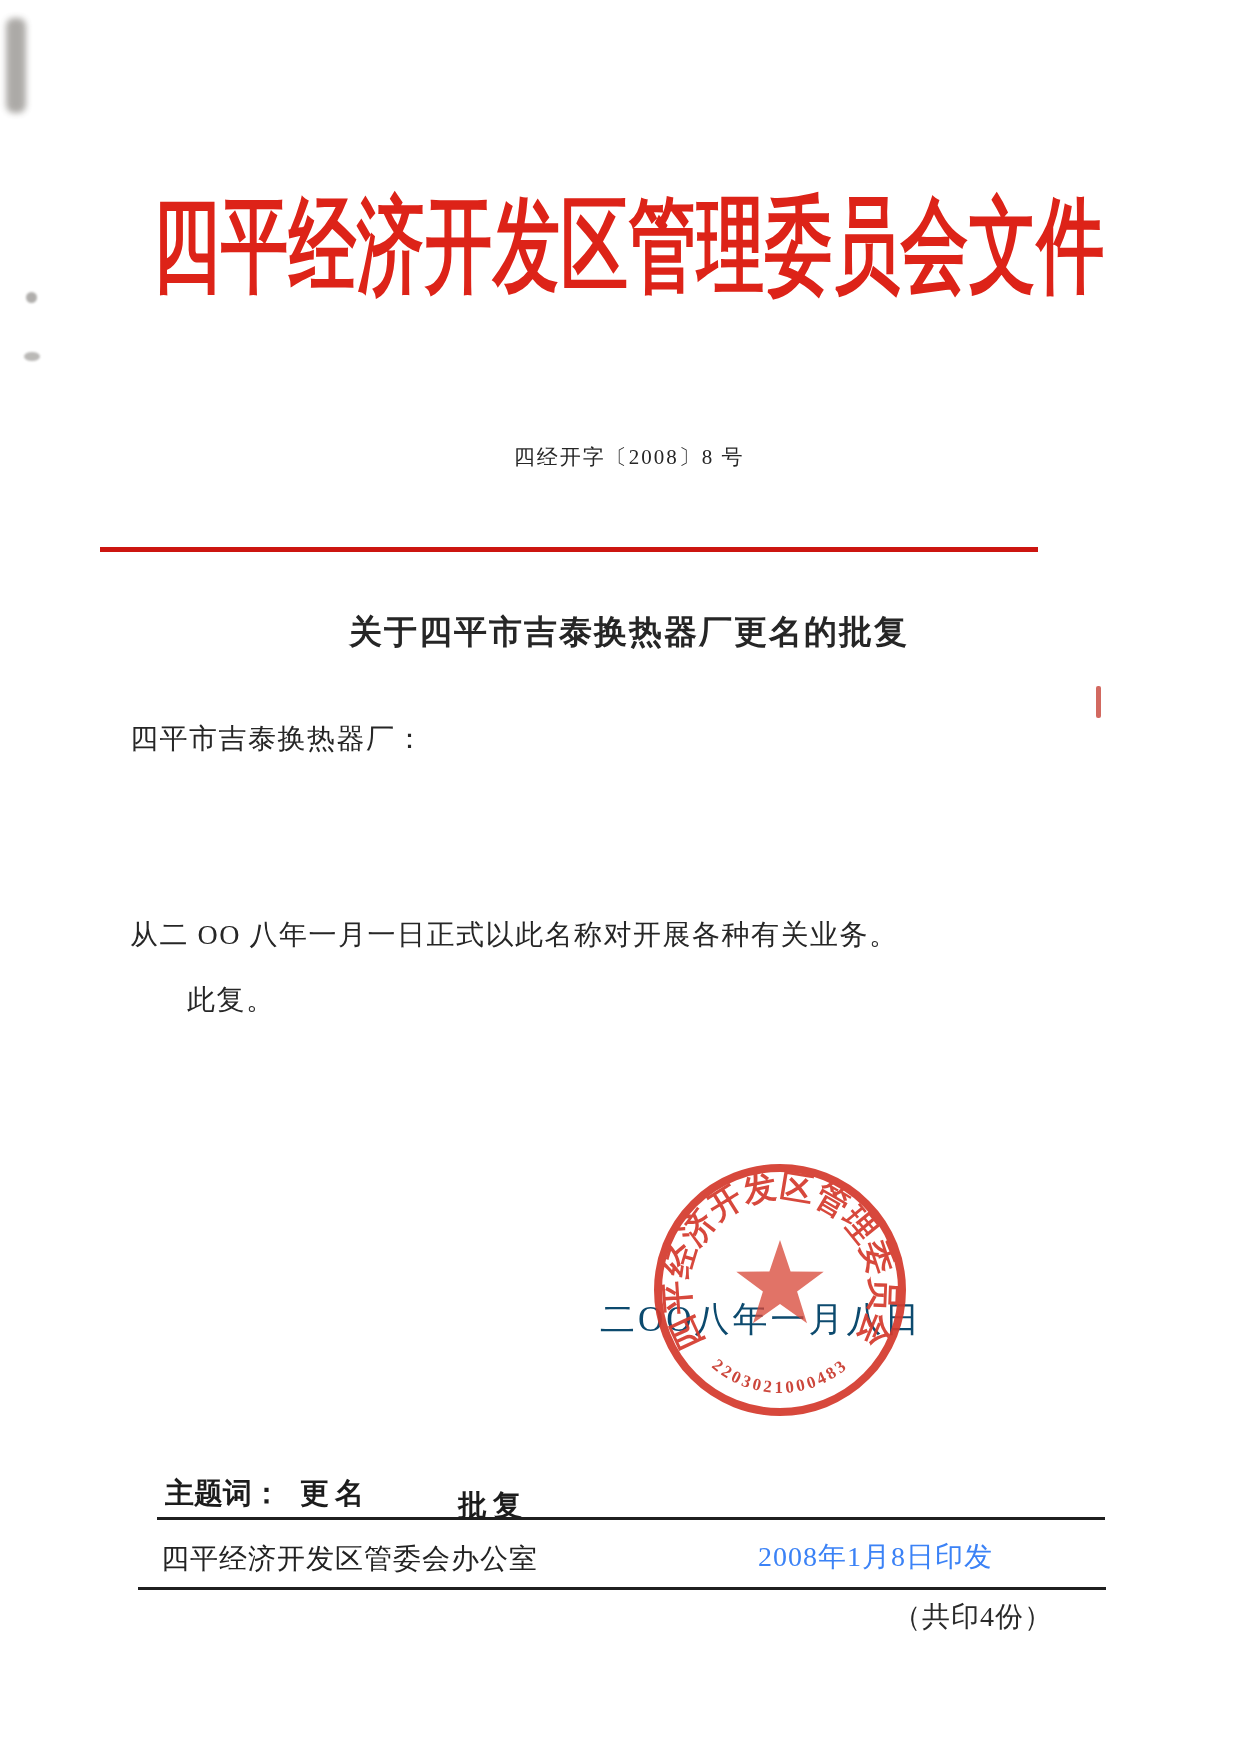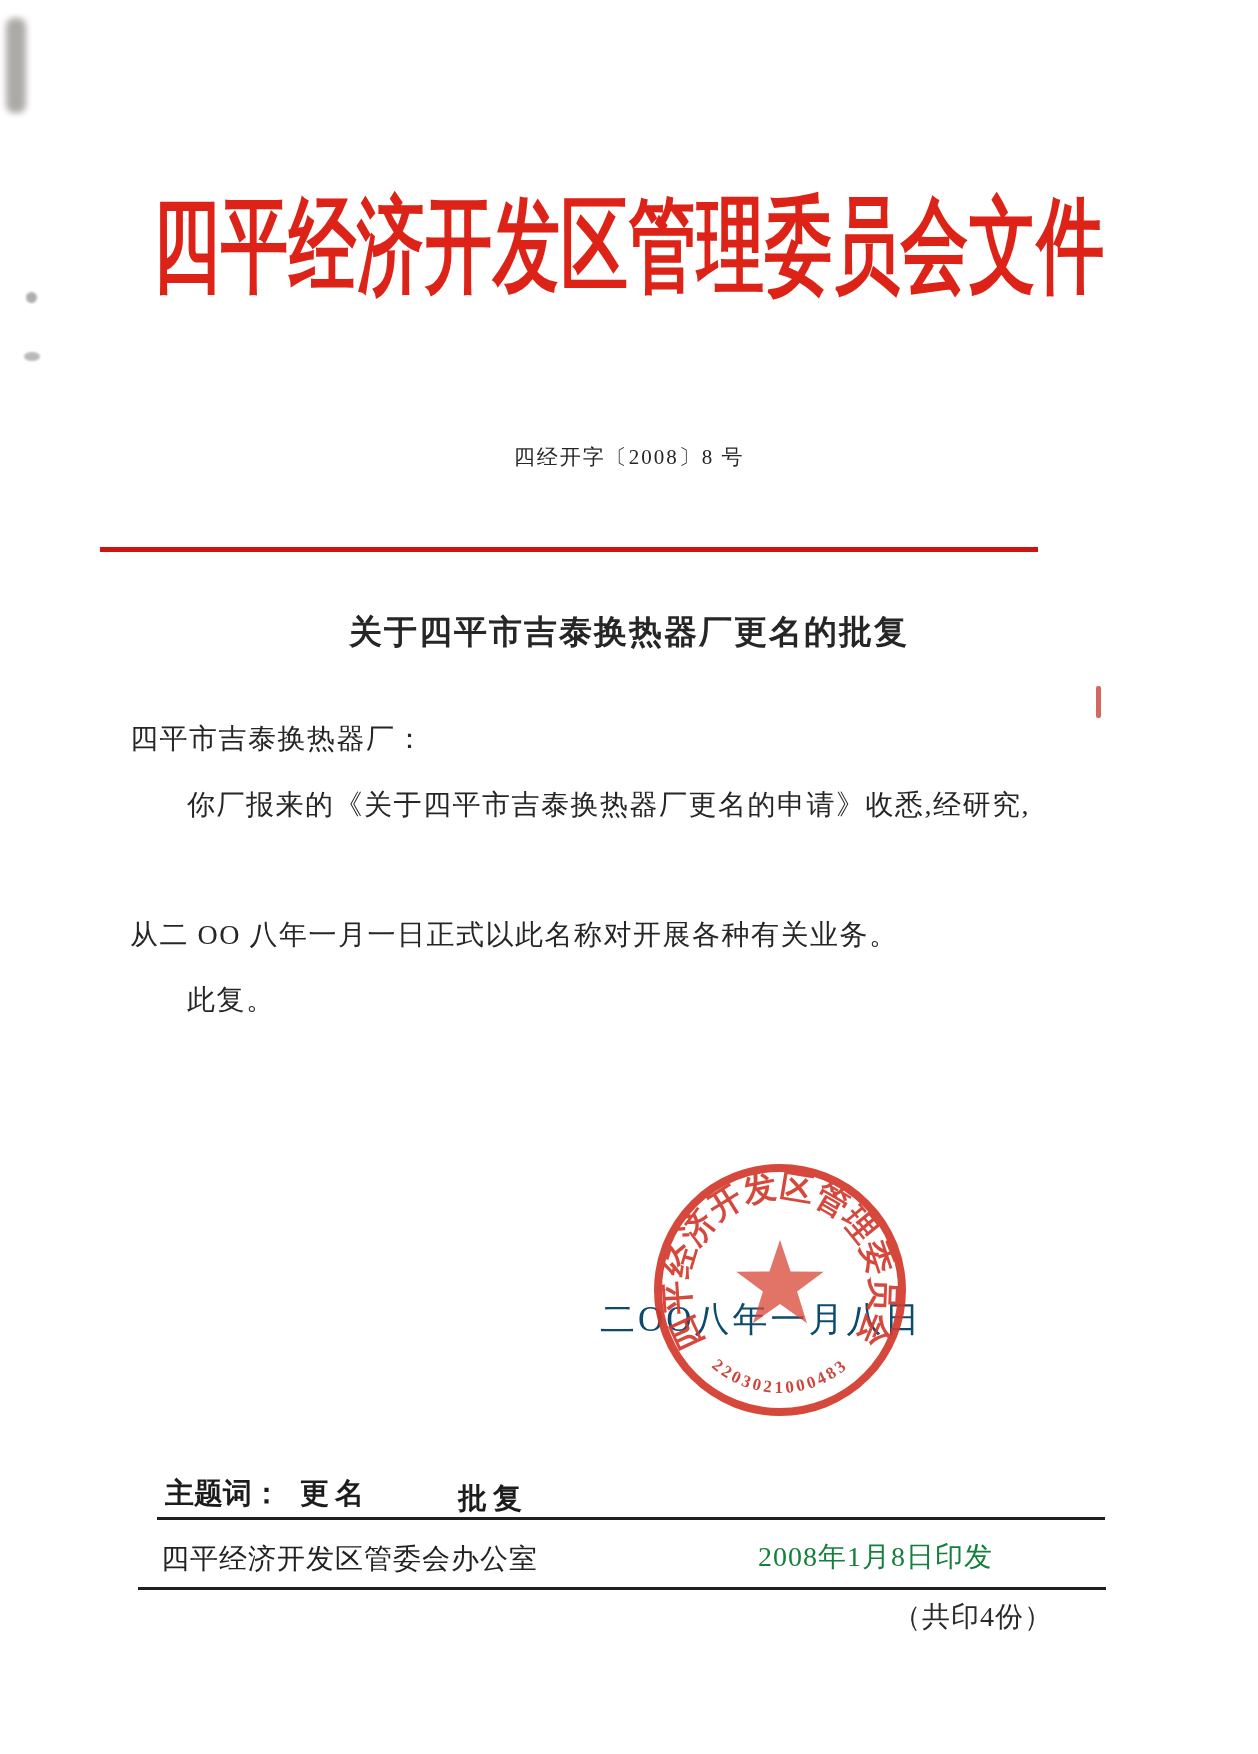--- a/index.html
+++ b/index.html
@@ -56,25 +56,25 @@
     letter-spacing:3px;
     color:#0c4a6e;
     white-space:nowrap;
   }
   .seal{left:648px;top:1158px;width:264px;height:264px;pointer-events:none;}
   .kw-row{top:1474px;left:0;width:100%;height:40px;
     font-family:"Liberation Sans","DejaVu Sans",sans-serif;
     font-weight:bold;font-size:29px;color:#1c1c1c;}
   .kw-label{position:absolute;left:165px;top:0;font-family:Liberation Serif, serif;}
   .kw-term1{position:absolute;left:300px;top:0;letter-spacing:6px;}
-  .kw-term2{position:absolute;left:458px;top:5px;letter-spacing:6px;}
+  .kw-term2{position:absolute;left:458px;top:12px;letter-spacing:6px;}
   .black-rule-1{left:157px;top:1517px;width:948px;height:3px;background:#1f1f1f;}
   .black-rule-2{left:138px;top:1587px;width:968px;height:3px;background:#1f1f1f;}
   .footer-office{left:145px;top:1540px;font-size:28px;letter-spacing:1px;color:#222;margin-left:16px;}
-  .footer-date{left:758px;top:1538px;font-size:28px;letter-spacing:1px;color:#15803d;}
+  .footer-date{left:758px;top:1538px;font-size:28px;letter-spacing:1px;color:#3b82f6;}
   .footer-copies{left:893px;top:1598px;font-size:28px;letter-spacing:1px;color:#2a2a2a;}
   .smudge-a{left:6px;top:18px;width:20px;height:95px;background:#4a453e;opacity:.45;border-radius:8px;filter:blur(3px);}
   .smudge-b{left:26px;top:292px;width:11px;height:11px;background:#3c3832;opacity:.40;border-radius:50%;filter:blur(1px);}
   .smudge-c{left:24px;top:352px;width:16px;height:9px;background:#3c3832;opacity:.35;border-radius:50%;filter:blur(1px);}
   .red-dash{left:1096px;top:686px;width:5px;height:32px;background:#c4372c;opacity:.75;border-radius:2px;filter:blur(.5px);}
   .seal svg text{font-family:"Liberation Serif","DejaVu Serif",serif;}
 </style>
 </head>
 <body>
 
@@ -88,21 +88,20 @@
   <div class="abs org-title" style="color:#dd2318;">四平经济开发区管理委员会文件</div>
 
   <div class="abs doc-number">四经开字〔2008〕8 号</div>
 
   <div class="abs red-rule" style="background:#cc1510;"></div>
 
   <div class="abs body-line" style="top:720px;">四平市吉泰换热器厂：</div>
 
   <div class="abs doc-title">关于四平市吉泰换热器厂更名的批复</div>
 
-  <div class="abs body-line indent" style="top:786px;">你厂报来的《关于四平市吉泰换热器厂更名的申请》收悉,经研究,</div>
 
 
   <div class="abs body-line" style="top:916px;">从二 OO 八年一月一日正式以此名称对开展各种有关业务。</div>
 
   <div class="abs body-line indent" style="top:981px;">此复。</div>
 
   <div class="abs date-line">二OO八年一月八日</div>
 
   <div class="abs seal">
     <svg width="264" height="264" viewBox="0 0 264 264">

